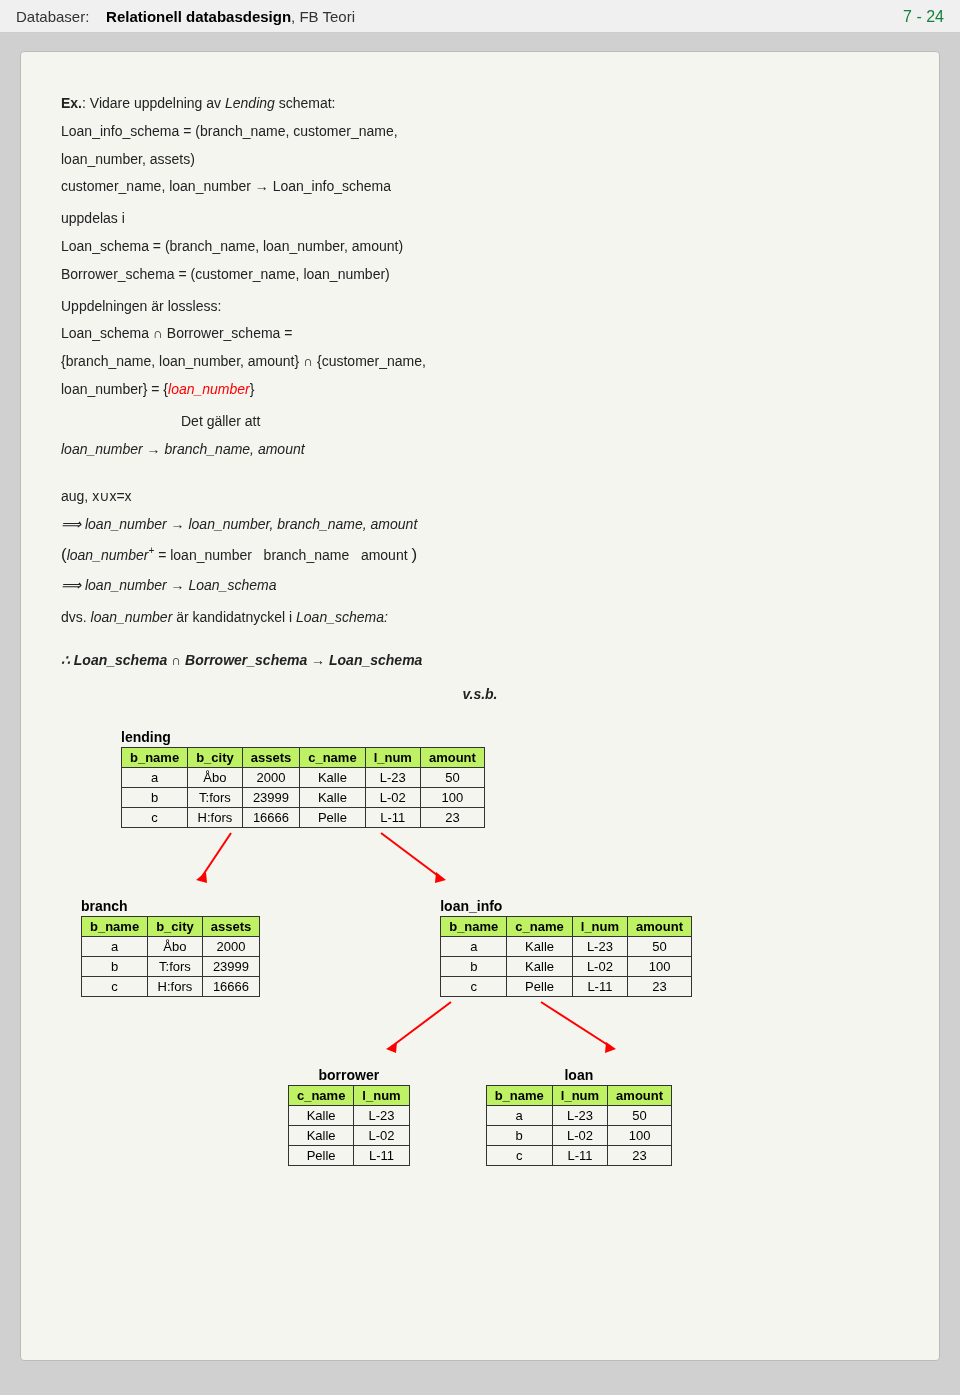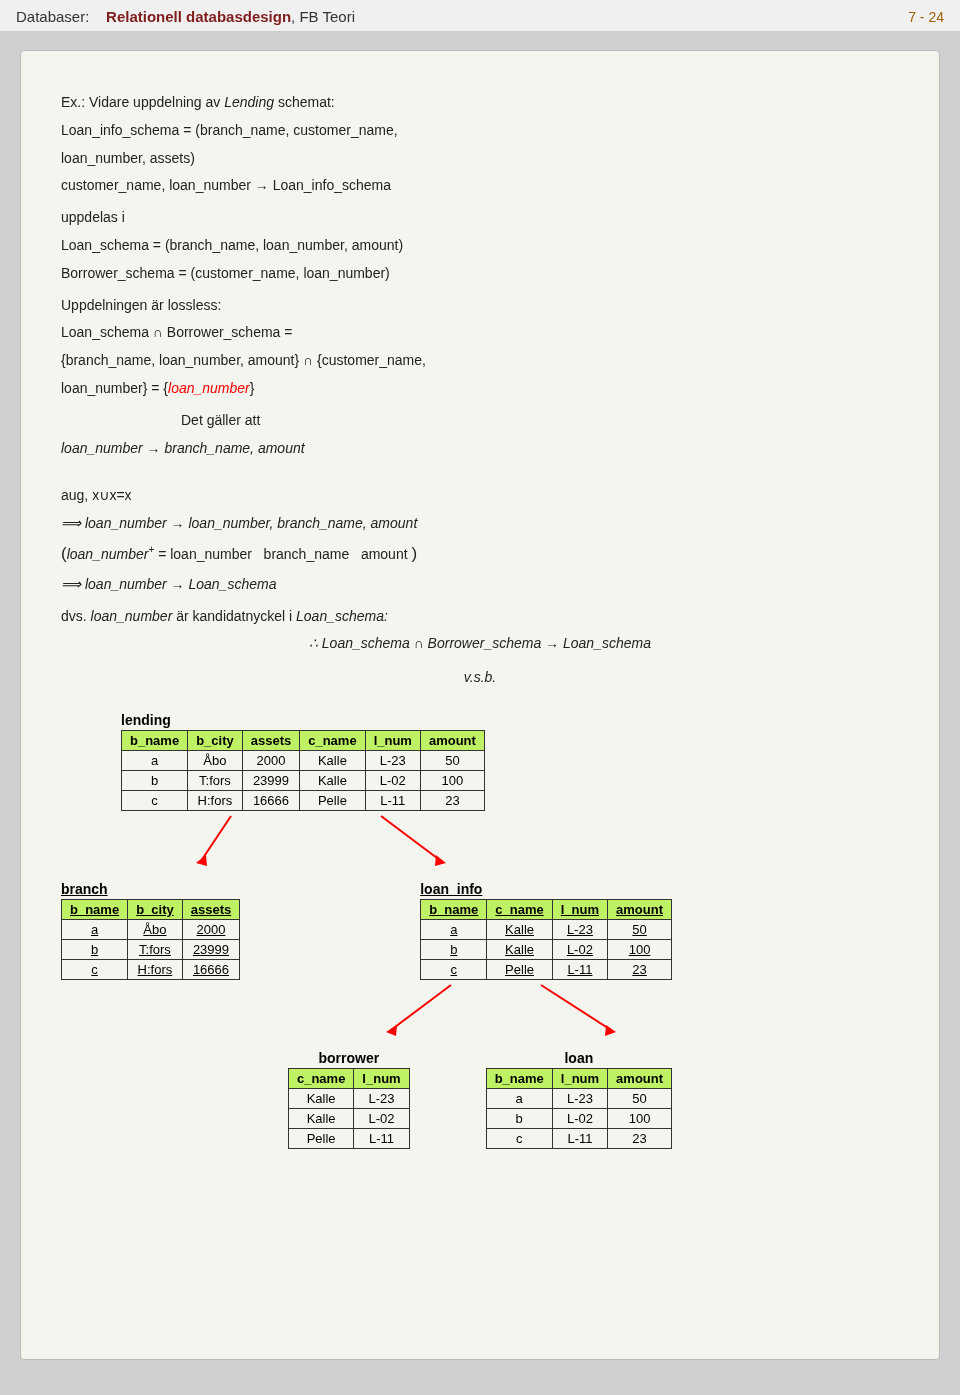--- a/index.html
+++ b/index.html
@@ -16,43 +16,43 @@
       align-items: baseline;
       padding: 8px 16px 6px 16px;
       background: #f0f0f0;
       border-bottom: 1px solid #ccc;
     }
     .header-left {
       font-size: 15px;
       color: #333;
     }
     .header-title {
-      color: #7f1d1d;
+      color: #000000;
       font-weight: bold;
     }
     .header-right {
-      font-size: 14px;
-      color: #a16207;
+      font-size: 16px;
+      color: #15803d;
     }
     .slide-container {
       background: #f5f5f0;
       margin: 18px 20px;
       border: 1px solid #bbb;
       border-radius: 4px;
       padding: 30px 40px 30px 40px;
       min-height: 1310px;
     }
     .content-block {
       margin-top: 10px;
       font-size: 14px;
       color: #222;
       line-height: 1.7;
     }
     .italic { font-style: italic; }
-    .bold { font-weight: normal; }
+    .bold { font-weight: bold; }
     .red { color: red; }
     .indent1 { margin-left: 60px; }
     .indent2 { margin-left: 120px; }
     .indent3 { margin-left: 160px; }
     .indent-aug { margin-left: 40px; }
     .math-line { margin: 4px 0; }
     
     .table-section {
       margin-top: 22px;
     }
@@ -172,21 +172,21 @@
     <span class="italic">⟹ loan_number → Loan_schema</span>
   </div>
 
   <div class="content-block indent2 math-line" style="margin-top:8px;">
     <span>dvs.</span>
     <span class="italic">loan_number</span>
     <span>är kandidatnyckel i</span>
     <span class="italic">Loan_schema:</span>
   </div>
 
-  <div class="content-block section-gap" style="margin-top:4px; text-align:center;">
+  <div class="content-block section-gap" style="margin-top:20px; text-align:left;">
     <span class="bold italic">∴  Loan_schema ∩ Borrower_schema → Loan_schema</span>
   </div>
   <div class="content-block" style="text-align:center;">
     <span class="bold italic">v.s.b.</span>
   </div>
 
   <div class="table-section">
 
     <div style="margin-top:16px; margin-left:60px;">
       <div class="table-label bold">lending</div>
@@ -234,21 +234,21 @@
       <svg width="600" height="60" style="position:absolute; left:0; top:0;">
 
         <line x1="110" y1="5" x2="80" y2="50" stroke="red" stroke-width="2"></line>
         <polygon points="75,52 85,44 86,55" fill="red"></polygon>
 
         <line x1="260" y1="5" x2="320" y2="50" stroke="red" stroke-width="2"></line>
         <polygon points="325,52 315,44 314,55" fill="red"></polygon>
       </svg>
     </div>
 
-    <div class="tables-row" style="text-decoration:underline;">
+    <div class="tables-row" style="margin-left:20px;">
       <div>
         <div class="table-label bold">branch</div>
         <table>
           <thead>
             <tr>
               <th>b_name</th>
               <th>b_city</th>
               <th>assets</th>
             </tr>
           </thead>

